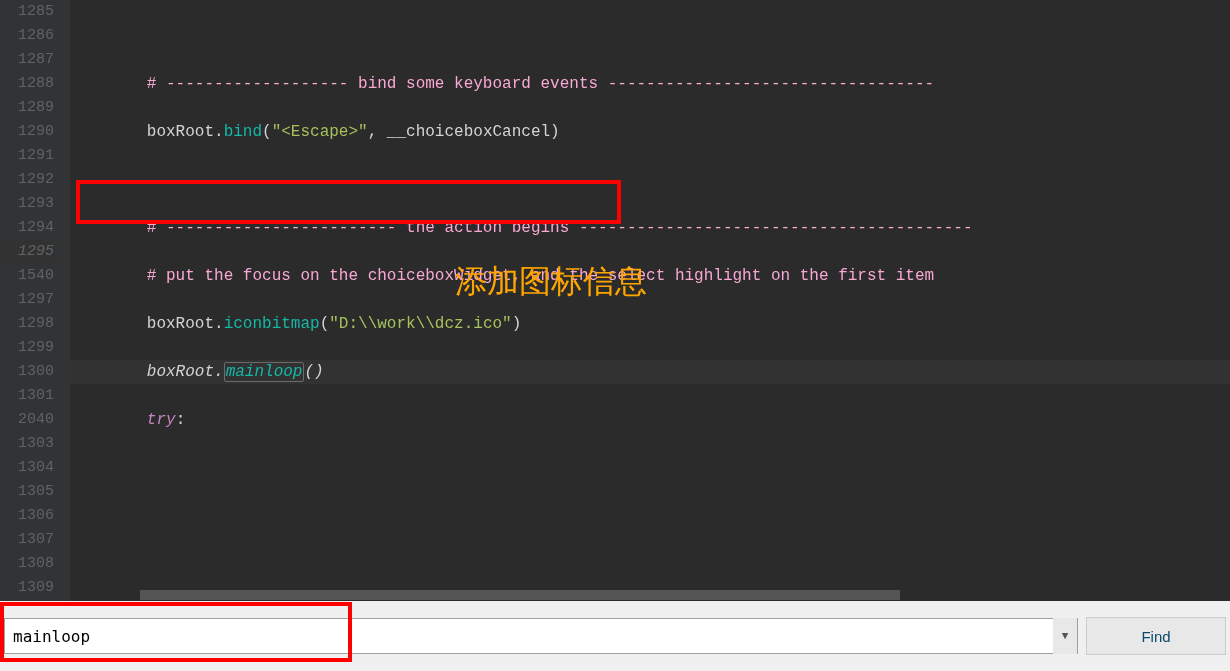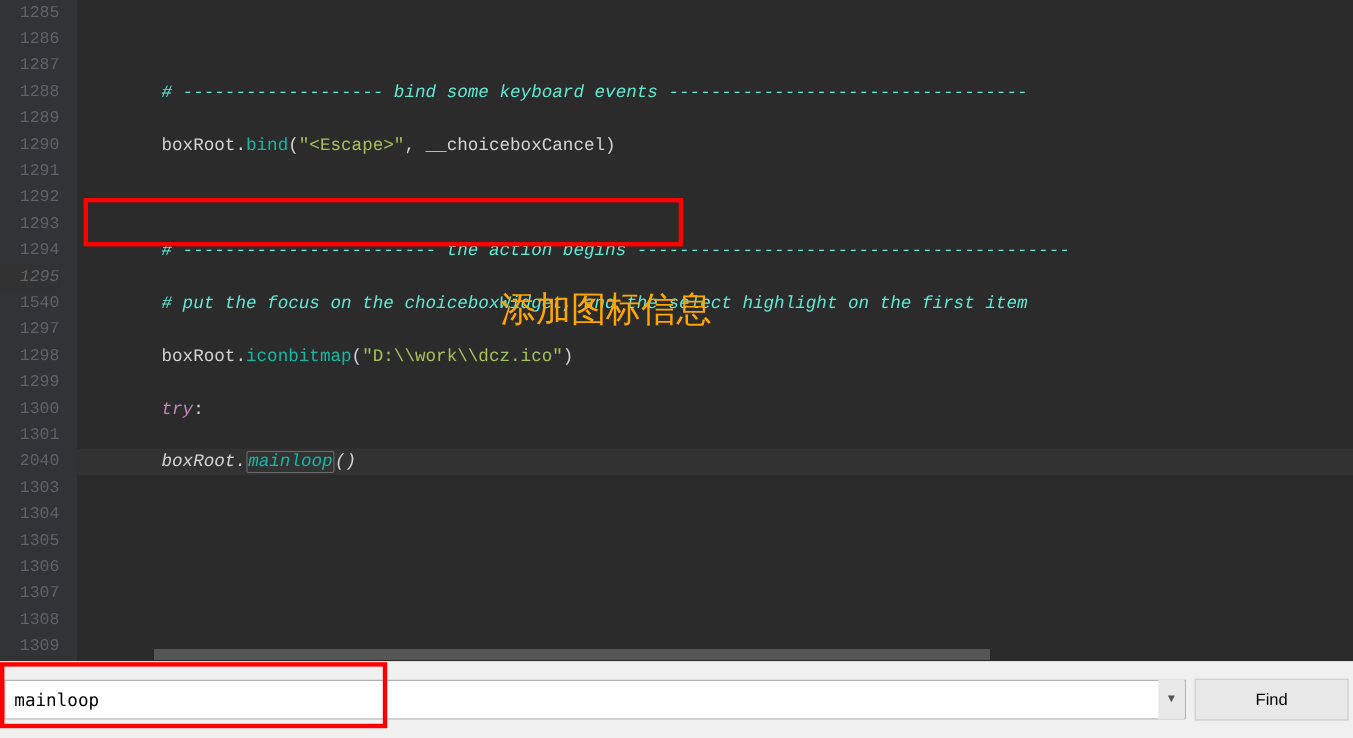--- a/index.html
+++ b/index.html
@@ -32,21 +32,21 @@
 .gutter div { height: 24px; }
 .code {
   flex: 1;
   padding-top: 0px;
   line-height: 24px;
   white-space: pre;
   overflow: hidden;
   position: relative;
 }
 .line { height: 24px; }
-.c-comment { color: #5eead4; font-style: italic; }
+.c-comment { color: #f9a8d4; }
 .c-ident { color: #d4d4d4; }
 .c-call { color: #14b8a6; }
 .c-punct { color: #d4d4d4; }
 .c-string { color: #a5c25c; }
 .c-number { color: #6897bb; }
 .c-keyword { color: #c586c0; font-style: italic; }
 .highlight-line {
   background: #323232;
   font-style: italic;
 }
@@ -121,21 +121,21 @@
   font-size:16px;
   padding:0 8px;
 }
 .find-button {
   width: 140px;
   height: 38px;
   background: #e8e8e8;
   border: 1px solid #ccc;
   font-family: sans-serif;
   font-size: 15px;
-  color: #000000;
+  color: #0c4a6e;
   cursor: pointer;
 }
 </style>
 </head>
 <body>
 
 <div class="editor">
   <div class="gutter">
     <div>1285</div>
     <div>1286</div>
@@ -164,22 +164,22 @@
     <div>1309</div>
   </div>
   <div class="code">
 <div class="line"><span class="c-ident"></span></div>
 <div class="line"><span class="c-comment">        # ------------------- bind some keyboard events ----------------------------------</span></div>
 <div class="line"><span class="c-ident">        boxRoot.</span><span class="c-call">bind</span><span class="c-punct">(</span><span class="c-string">"&lt;Escape&gt;"</span><span class="c-punct">, __choiceboxCancel)</span></div>
 <div class="line"><span></span></div>
 <div class="line"><span class="c-comment">        # ------------------------ the action begins -----------------------------------------</span></div>
 <div class="line"><span class="c-comment">        # put the focus on the choiceboxWidget, and the select highlight on the first item</span></div>
 <div class="line"><span class="c-ident">        boxRoot.</span><span class="c-call">iconbitmap</span><span class="c-punct">(</span><span class="c-string">"D:\\work\\dcz.ico"</span><span class="c-punct">)</span></div>
+<div class="line highlight-line"><span class="c-ident">        boxRoot.</span><span class="c-call selection-box">mainloop</span><span class="c-punct">()</span></div>
 <div class="line"><span>        </span><span class="c-keyword">try</span><span class="c-punct">:</span></div>
-<div class="line highlight-line"><span class="c-ident">        boxRoot.</span><span class="c-call selection-box">mainloop</span><span class="c-punct">()</span></div>
 <div class="line"></div>
 
 
 
 
 
 
 
 
 

